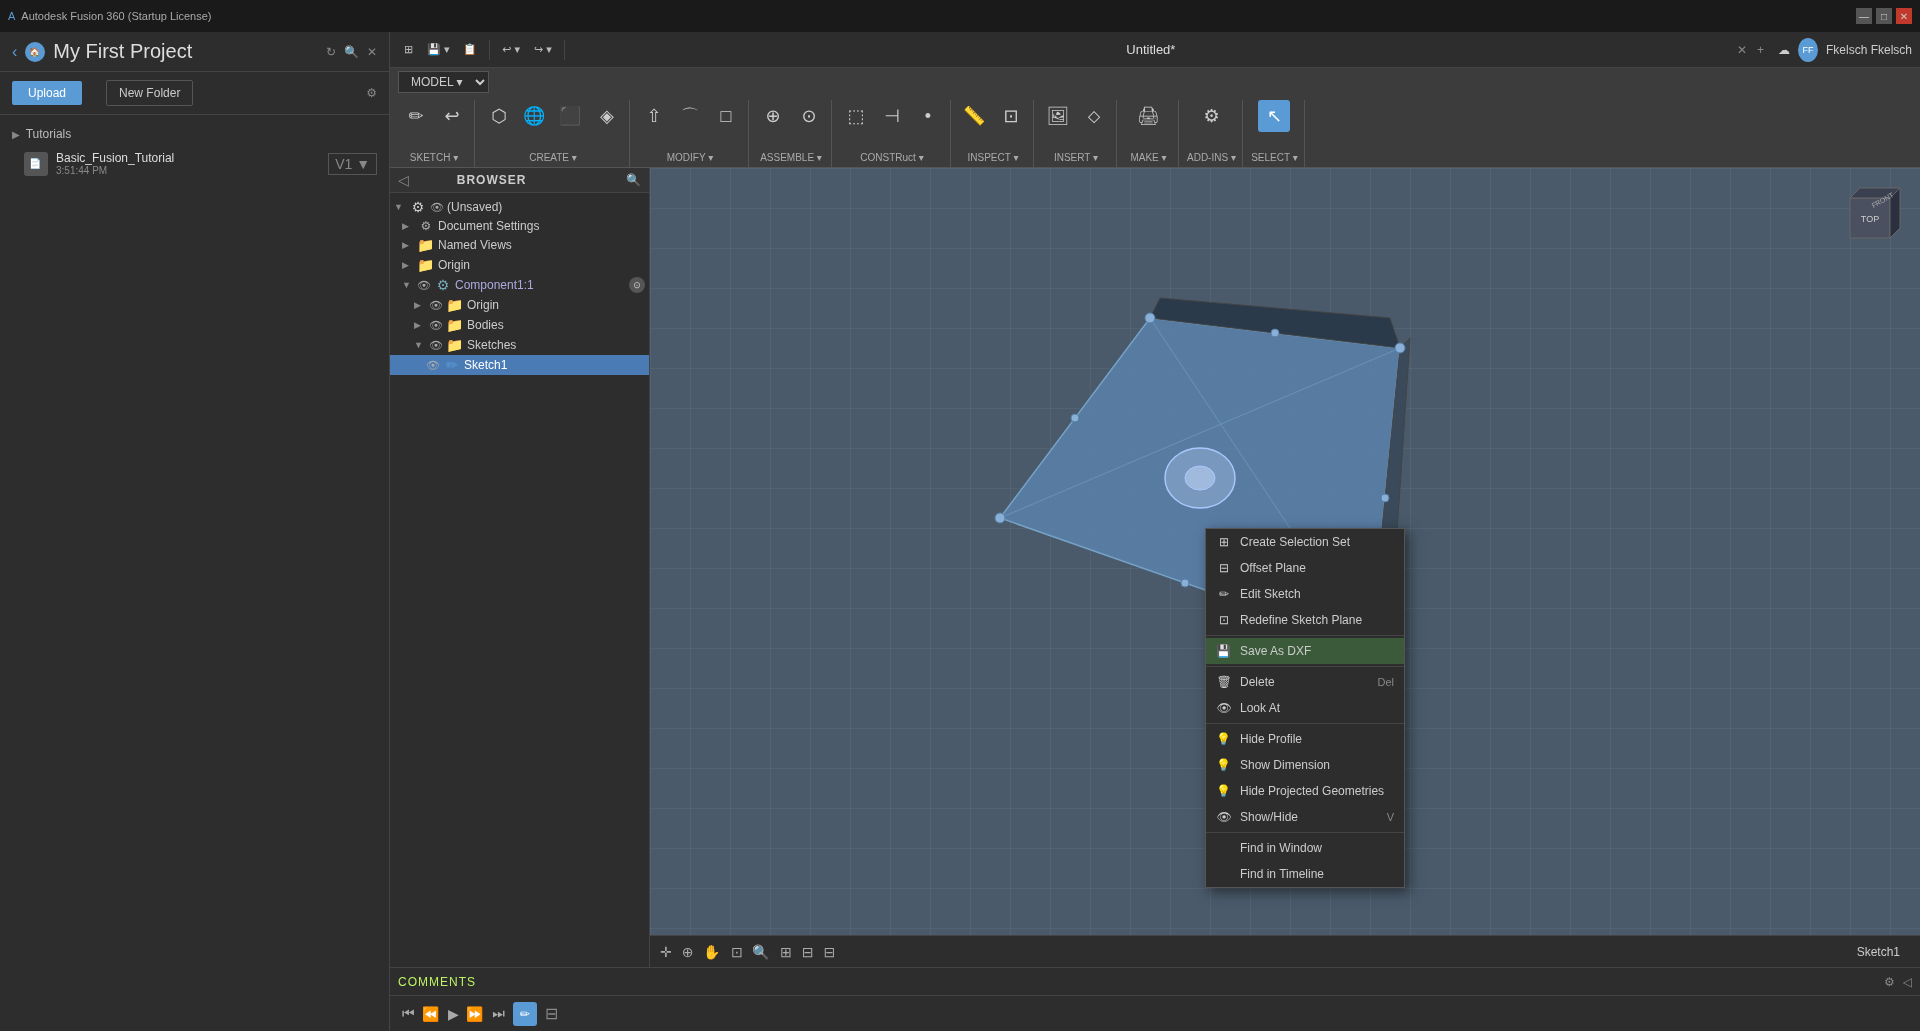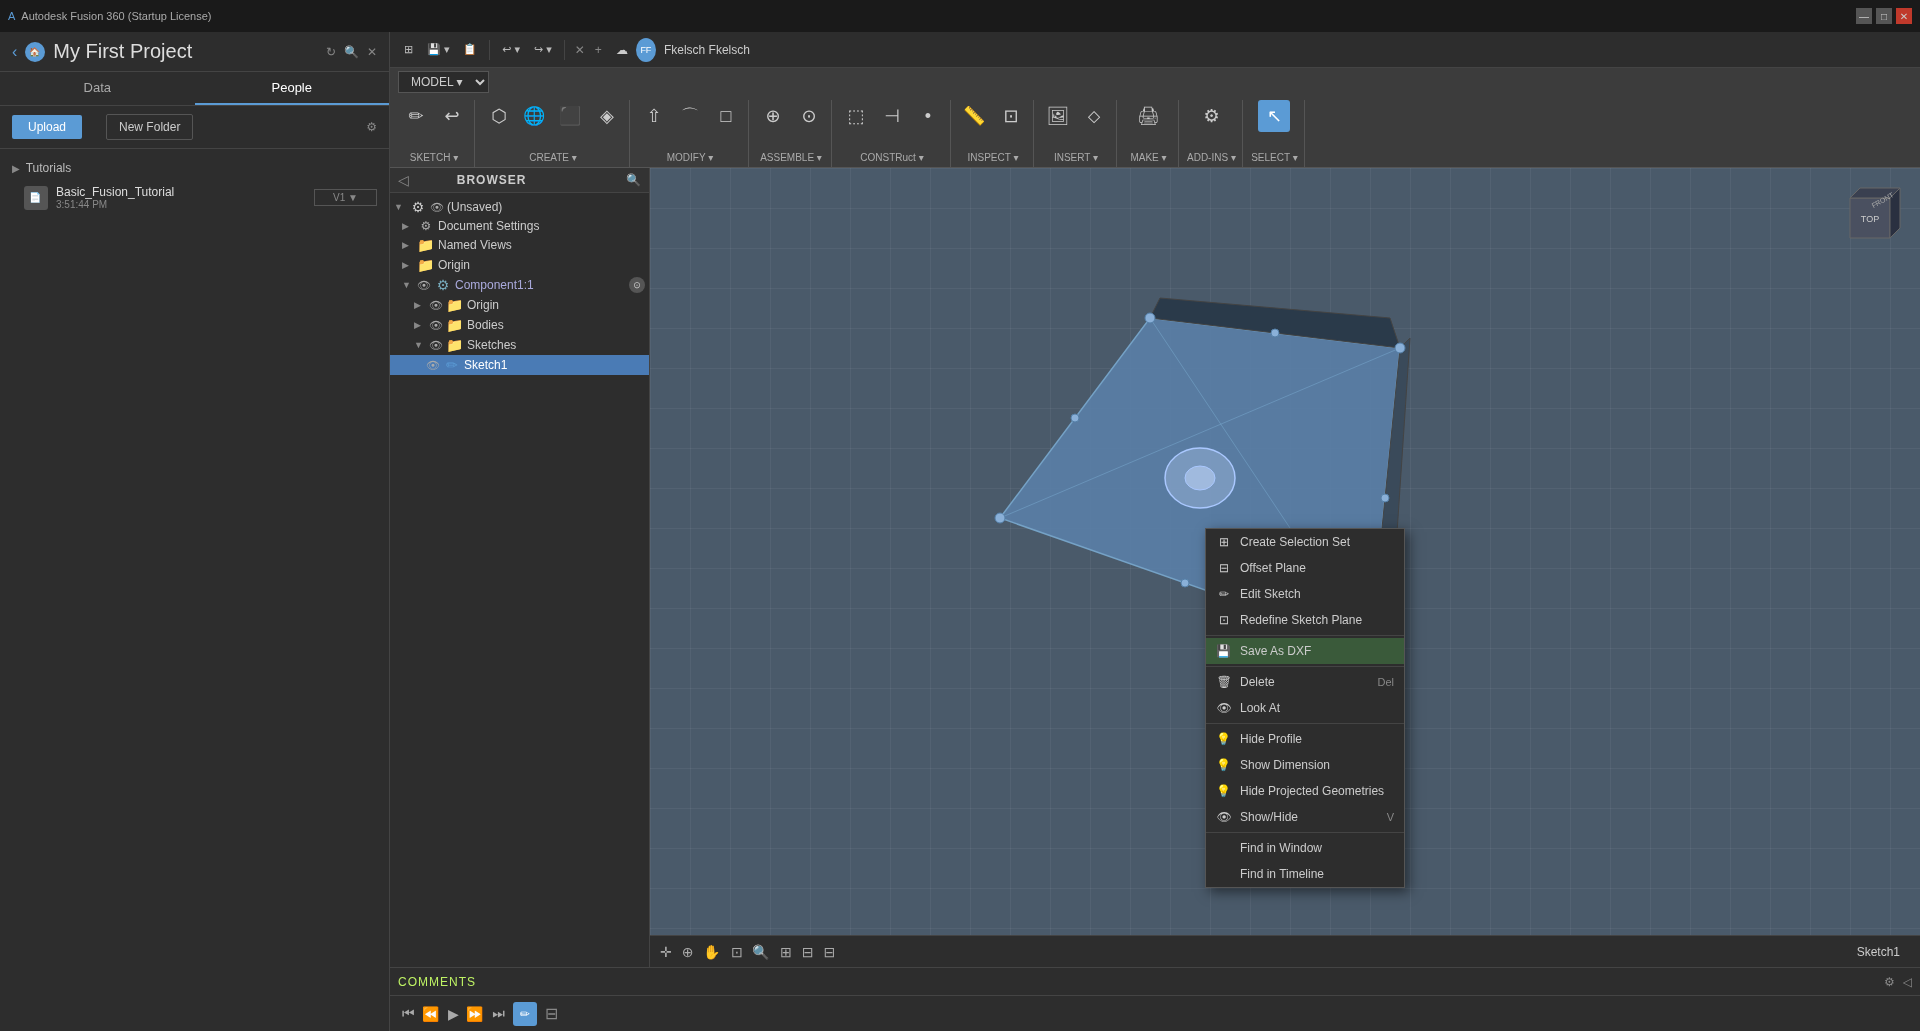--- a/index.html
+++ b/index.html
@@ -110,21 +110,21 @@
       align-items: center;
       gap: 8px;
       padding: 6px 12px 6px 24px;
       cursor: pointer;
       color: #ccc;
     }
     .file-icon { width: 24px; height: 24px; background: #555; border-radius: 3px; display: flex; align-items: center; justify-content: center; font-size: 10px; color: #aaa; flex-shrink: 0; }
     .file-info { flex: 1; }
     .file-name { font-size: 12px; color: #ddd; }
     .file-date { font-size: 10px; color: #888; }
-    .file-version { font-size: 10px; color: #888; padding: 2px 18px; border: 1px solid #555; border-radius: 0; }
+    .file-version { font-size: 14px; color: #888; padding: 2px 6px; border: 1px solid #555; border-radius: 0; }
     .chevron { font-size: 10px; color: #888; }
 
     
     #right-area {
       flex: 1;
       display: flex;
       flex-direction: column;
       background: #1e1e1e;
       position: relative;
     }
@@ -394,24 +394,20 @@
       <span id="back-btn">‹</span>
       <div id="project-icon">🏠</div>
       <span id="project-title">My First Project</span>
       <div id="left-header-actions">
         <span style="cursor:pointer;">↻</span>
         <span style="cursor:pointer;">🔍</span>
         <span style="cursor:pointer;">✕</span>
       </div>
     </div>
 
-    <div id="tabs">
-      <div class="tab">Data</div>
-      <div class="tab active">People</div>
-    </div>
 
     <div id="panel-actions">
       <button id="upload-btn">Upload</button>
       <button id="new-folder-btn">New Folder</button>
       <span id="settings-icon-btn">⚙</span>
     </div>
 
     <div id="file-tree">
       <div class="tree-section-header">
         <span class="chevron">▶</span>
@@ -431,20 +427,23 @@
   <div id="right-area">
 
     <div id="top-toolbar">
       <button class="toolbar-btn">⊞</button>
       <button class="toolbar-btn">💾 ▾</button>
       <button class="toolbar-btn">📋</button>
       <div class="toolbar-sep"></div>
       <button class="toolbar-btn">↩ ▾</button>
       <button class="toolbar-btn">↪ ▾</button>
       <div class="toolbar-sep"></div>
+      <div id="tab-title">
+        <span>Untitled*</span>
+      </div>
       <span id="tab-close">✕</span>
       <span id="tab-add">+</span>
       <div id="user-area">
         <span>☁</span>
         <div id="user-avatar">FF</div>
         <span>Fkelsch Fkelsch</span>
       </div>
     </div>
 
     <div id="ribbon">

